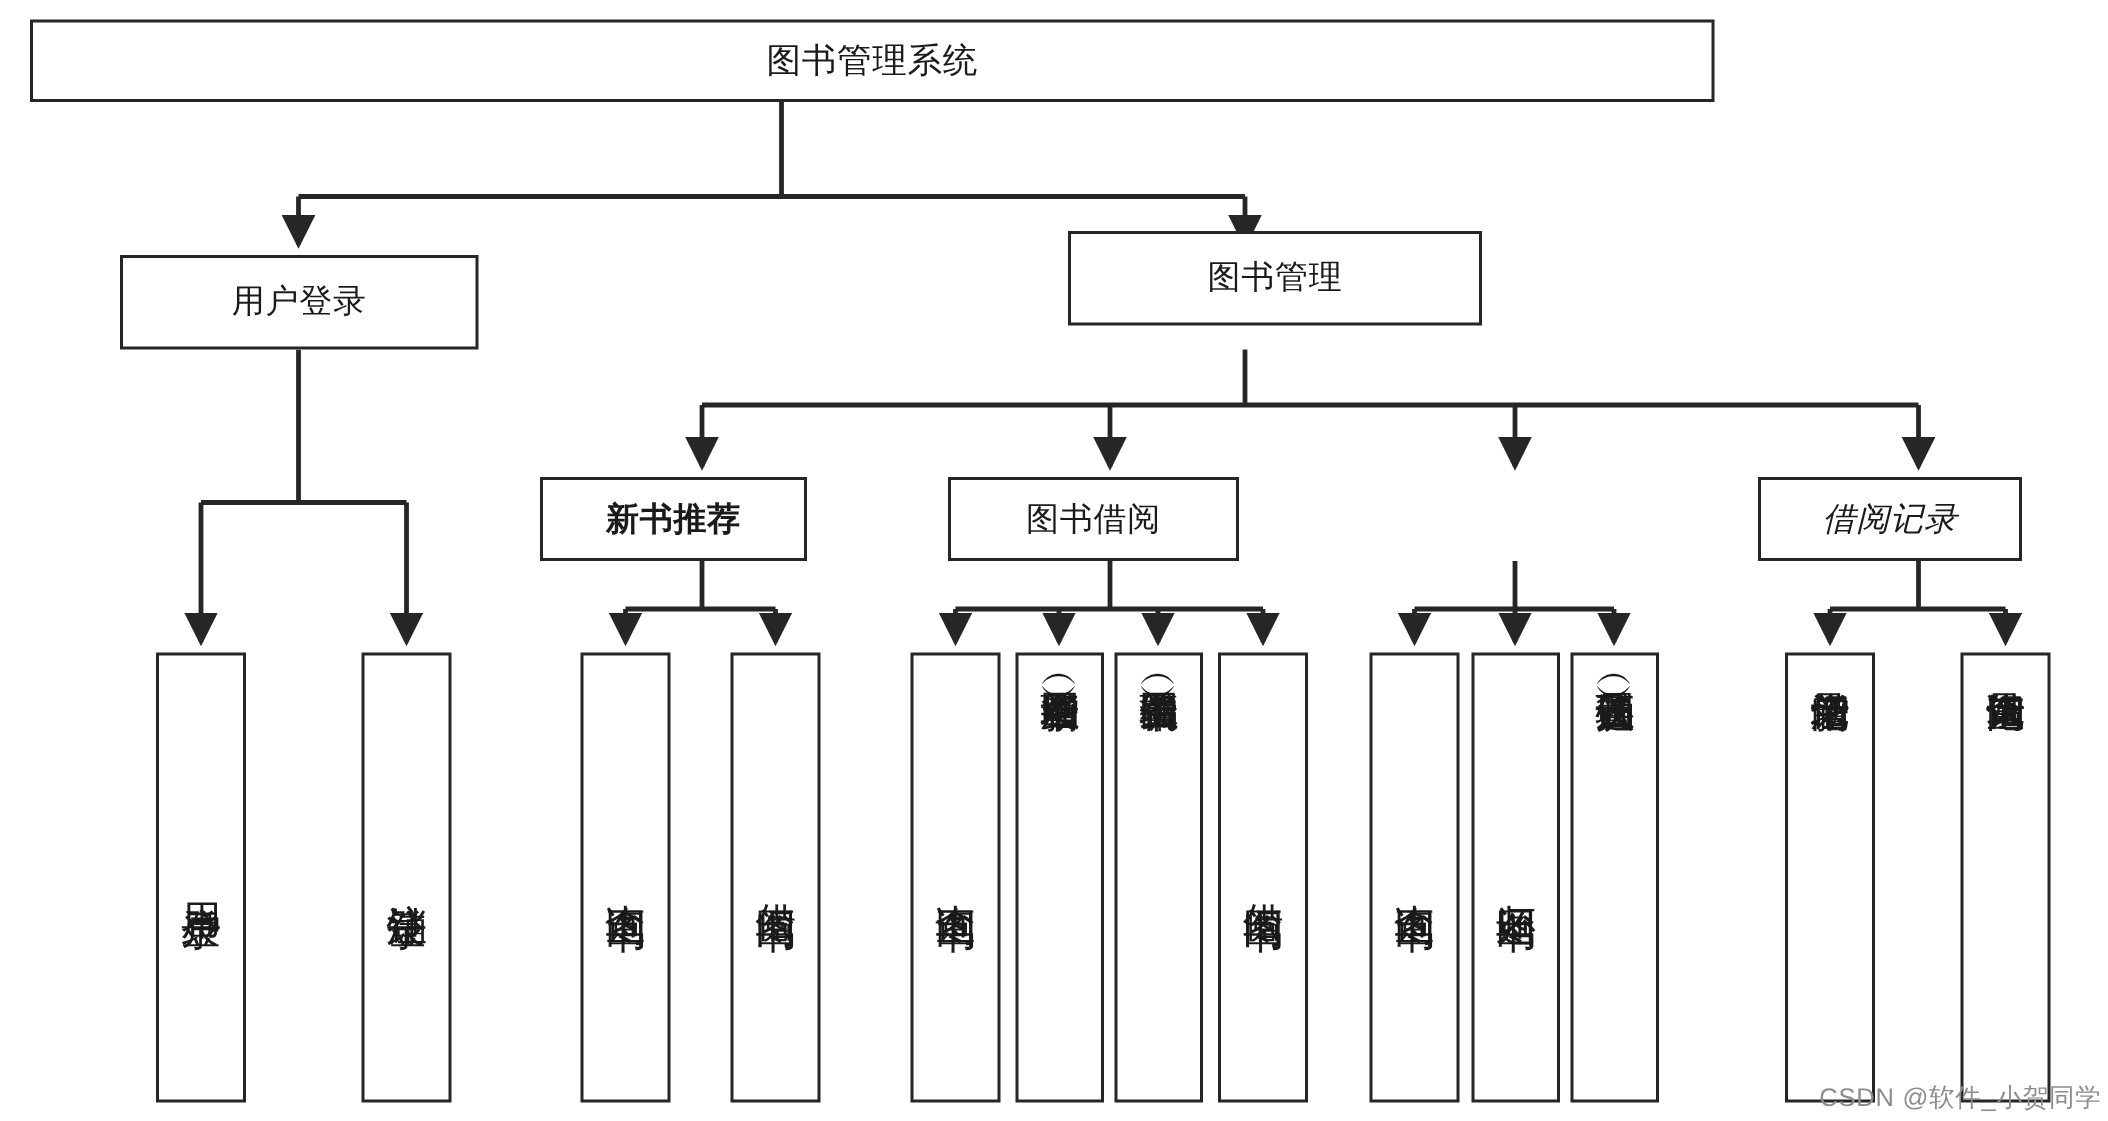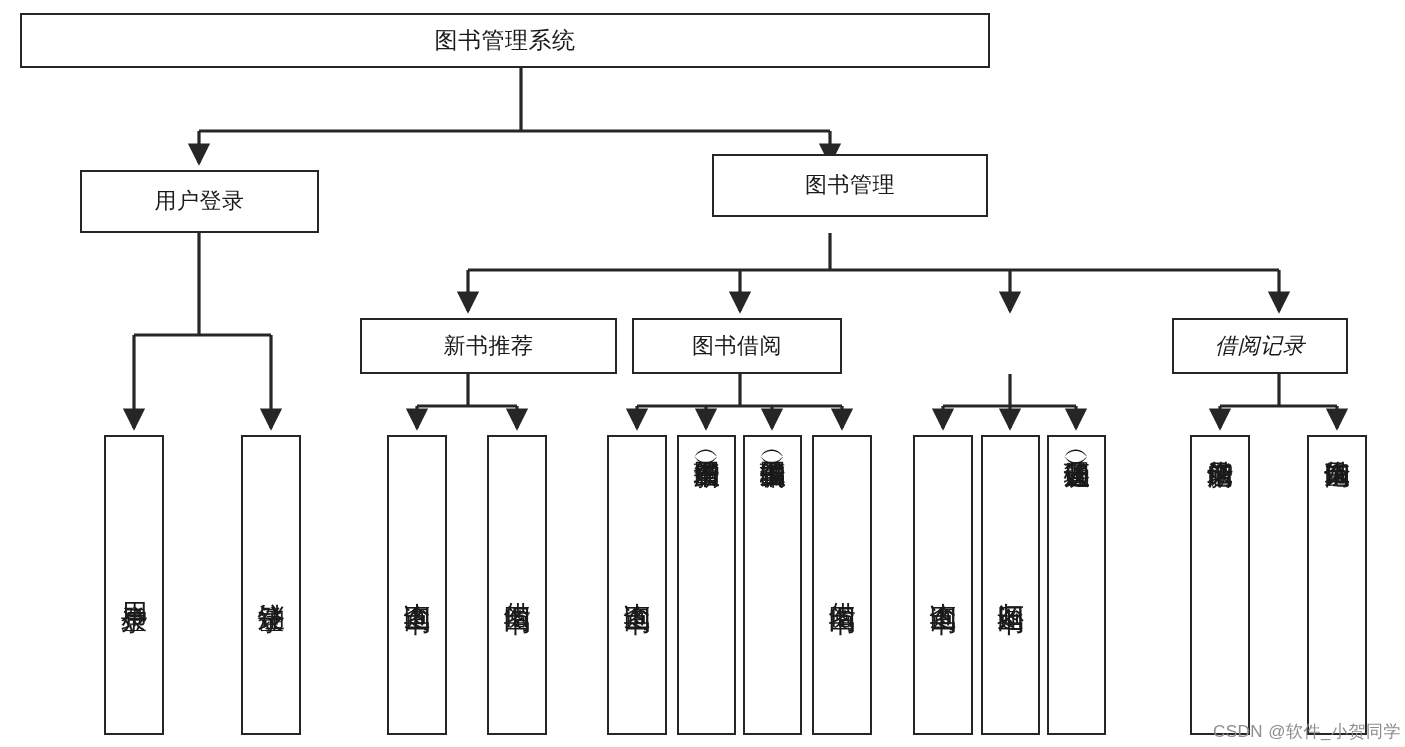--- a/index.html
+++ b/index.html
@@ -129,35 +129,35 @@
       <path d="M 1010 406 L 1010 428" marker-end="url(#arrow)"></path>
       <path d="M 1076 406 L 1076 428" marker-end="url(#arrow)"></path>
 
       <path d="M 1279 374 L 1279 406"></path>
       <path d="M 1220 406 L 1337 406"></path>
       <path d="M 1220 406 L 1220 428" marker-end="url(#arrow)"></path>
       <path d="M 1337 406 L 1337 428" marker-end="url(#arrow)"></path>
     </g>
   </svg>
 
-  <div class="node horiz root" style="left:20px; top:13px; width:970px; height:55px;">
+  <div class="node horiz root" style="left:20px; top:13px; width:1123px; height:55px;">
     <span class="label">图书管理系统</span>
   </div>
 
   <div class="node horiz" style="left:80px; top:170px; width:239px; height:63px;">
     <span class="label">用户登录</span>
   </div>
   <div class="node horiz" style="left:712px; top:154px; width:276px; height:63px;">
     <span class="label">图书管理</span>
   </div>
 
-  <div class="node horiz" style="left:360px; top:318px; width:257px; height:56px;">
+  <div class="node horiz" style="left:360px; top:318px; width:178px; height:56px;font-weight:bold;">
     <span class="label">新书推荐</span>
   </div>
-  <div class="node horiz" style="left:632px; top:318px; width:210px; height:56px;">
+  <div class="node horiz" style="left:632px; top:318px; width:194px; height:56px;">
     <span class="label">图书借阅</span>
   </div>
   <div class="node horiz" style="left:1172px; top:318px; width:176px; height:56px;font-style:italic;">
     <span class="label">借阅记录</span>
   </div>
 
   <div class="node vert" style="left:104px; top:435px; width:60px; height:300px;">
     <span class="label">用户登录</span>
   </div>
   <div class="node vert" style="left:241px; top:435px; width:60px; height:300px;">

